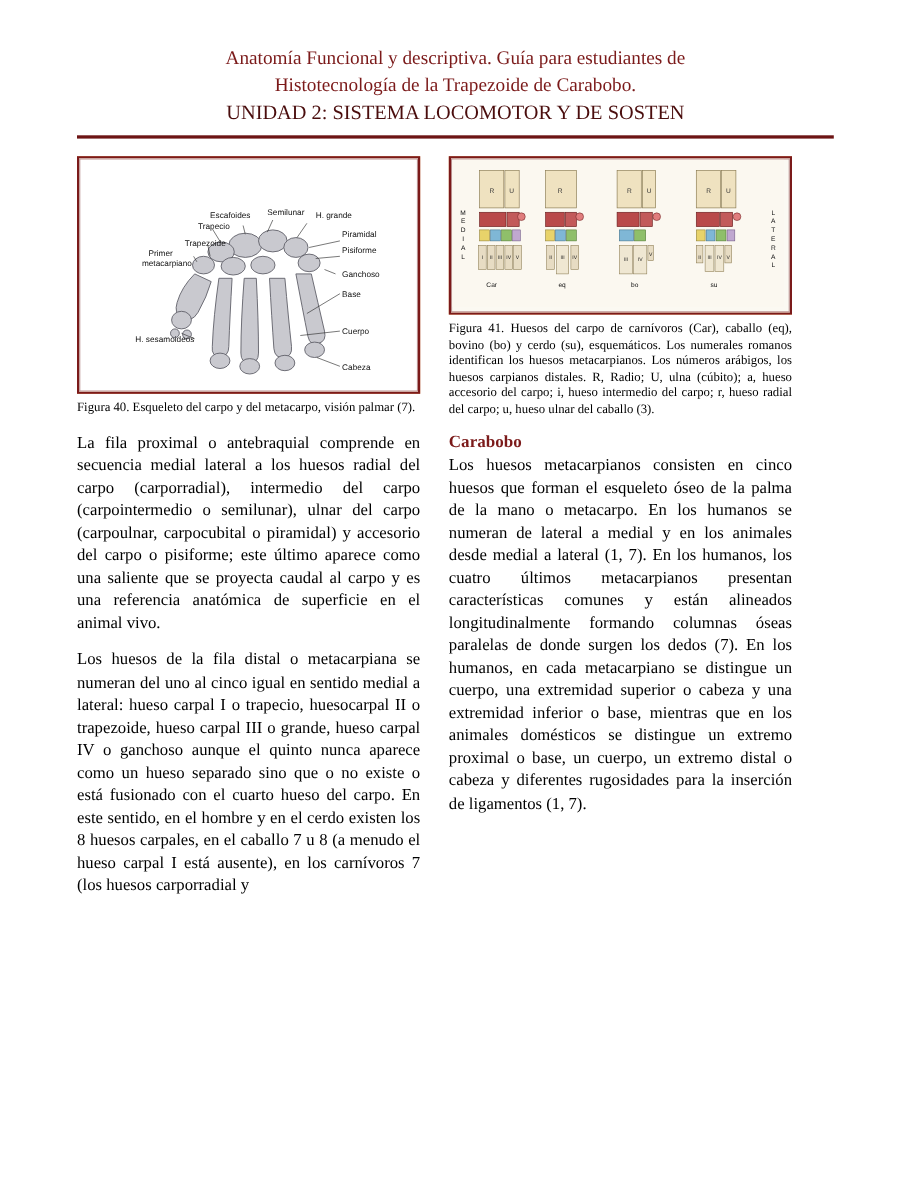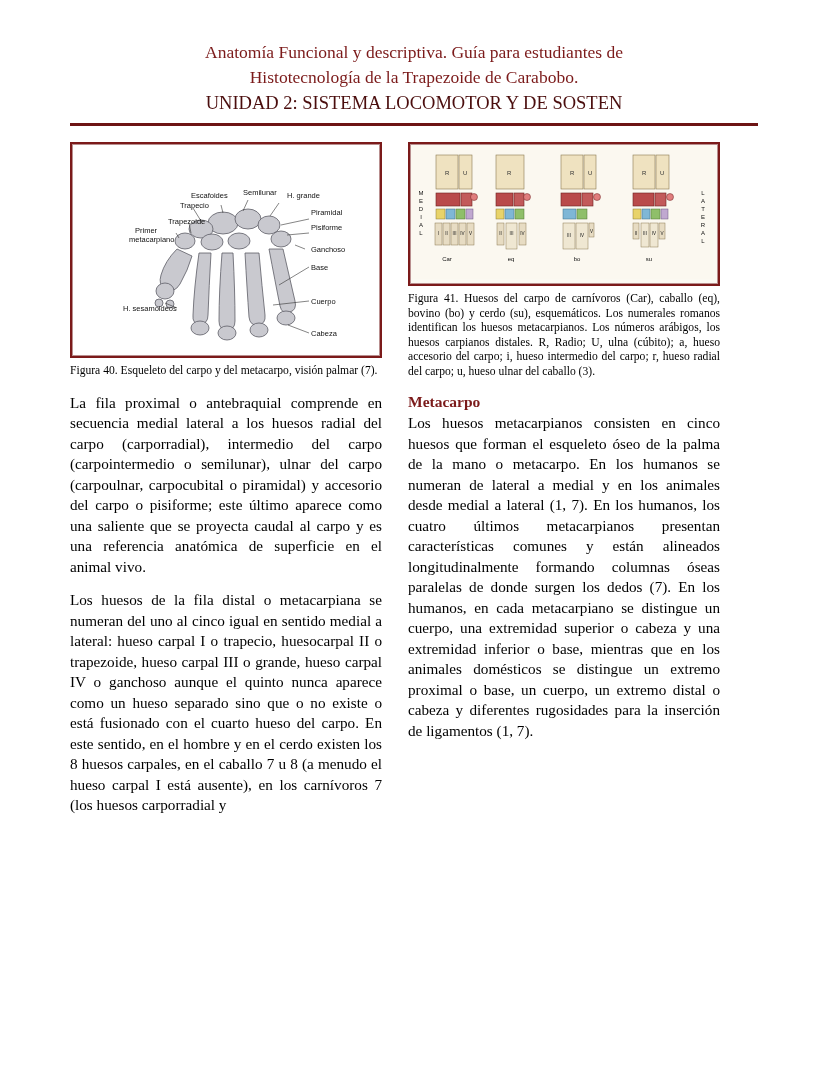--- a/index.html
+++ b/index.html
@@ -280,17 +280,17 @@
                   <text x="251" y="90">V</text>
               </g>
               <text x="238" y="116" font-family="Liberation Sans, sans-serif" font-size="6" fill="#111" text-anchor="middle">su</text>
             </g>
           </svg>
         </div>
       </div>
 
       <div class="caption">Figura 41. Huesos del carpo de carnívoros (Car), caballo (eq), bovino (bo) y cerdo (su), esquemáticos. Los numerales romanos identifican los huesos metacarpianos. Los números arábigos, los huesos carpianos distales. R, Radio; U, ulna (cúbito); a, hueso accesorio del carpo; i, hueso intermedio del carpo; r, hueso radial del carpo; u, hueso ulnar del caballo (3).</div>
 
-      <div class="subhead">Metacarpo</div>
+      <div class="subhead">Carabobo</div>
       <p>Los huesos metacarpianos consisten en cinco huesos que forman el esqueleto óseo de la palma de la mano o metacarpo. En los humanos se numeran de lateral a medial y en los animales desde medial a lateral (1, 7). En los humanos, los cuatro últimos metacarpianos presentan características comunes y están alineados longitudinalmente formando columnas óseas paralelas de donde surgen los dedos (7). En los humanos, en cada metacarpiano se distingue un cuerpo, una extremidad superior o cabeza y una extremidad inferior o base, mientras que en los animales domésticos se distingue un extremo proximal o base, un cuerpo, un extremo distal o cabeza y diferentes rugosidades para la inserción de ligamentos (1, 7).</p>
     </div>
   </div>
 </div>
 
 </body></html>

